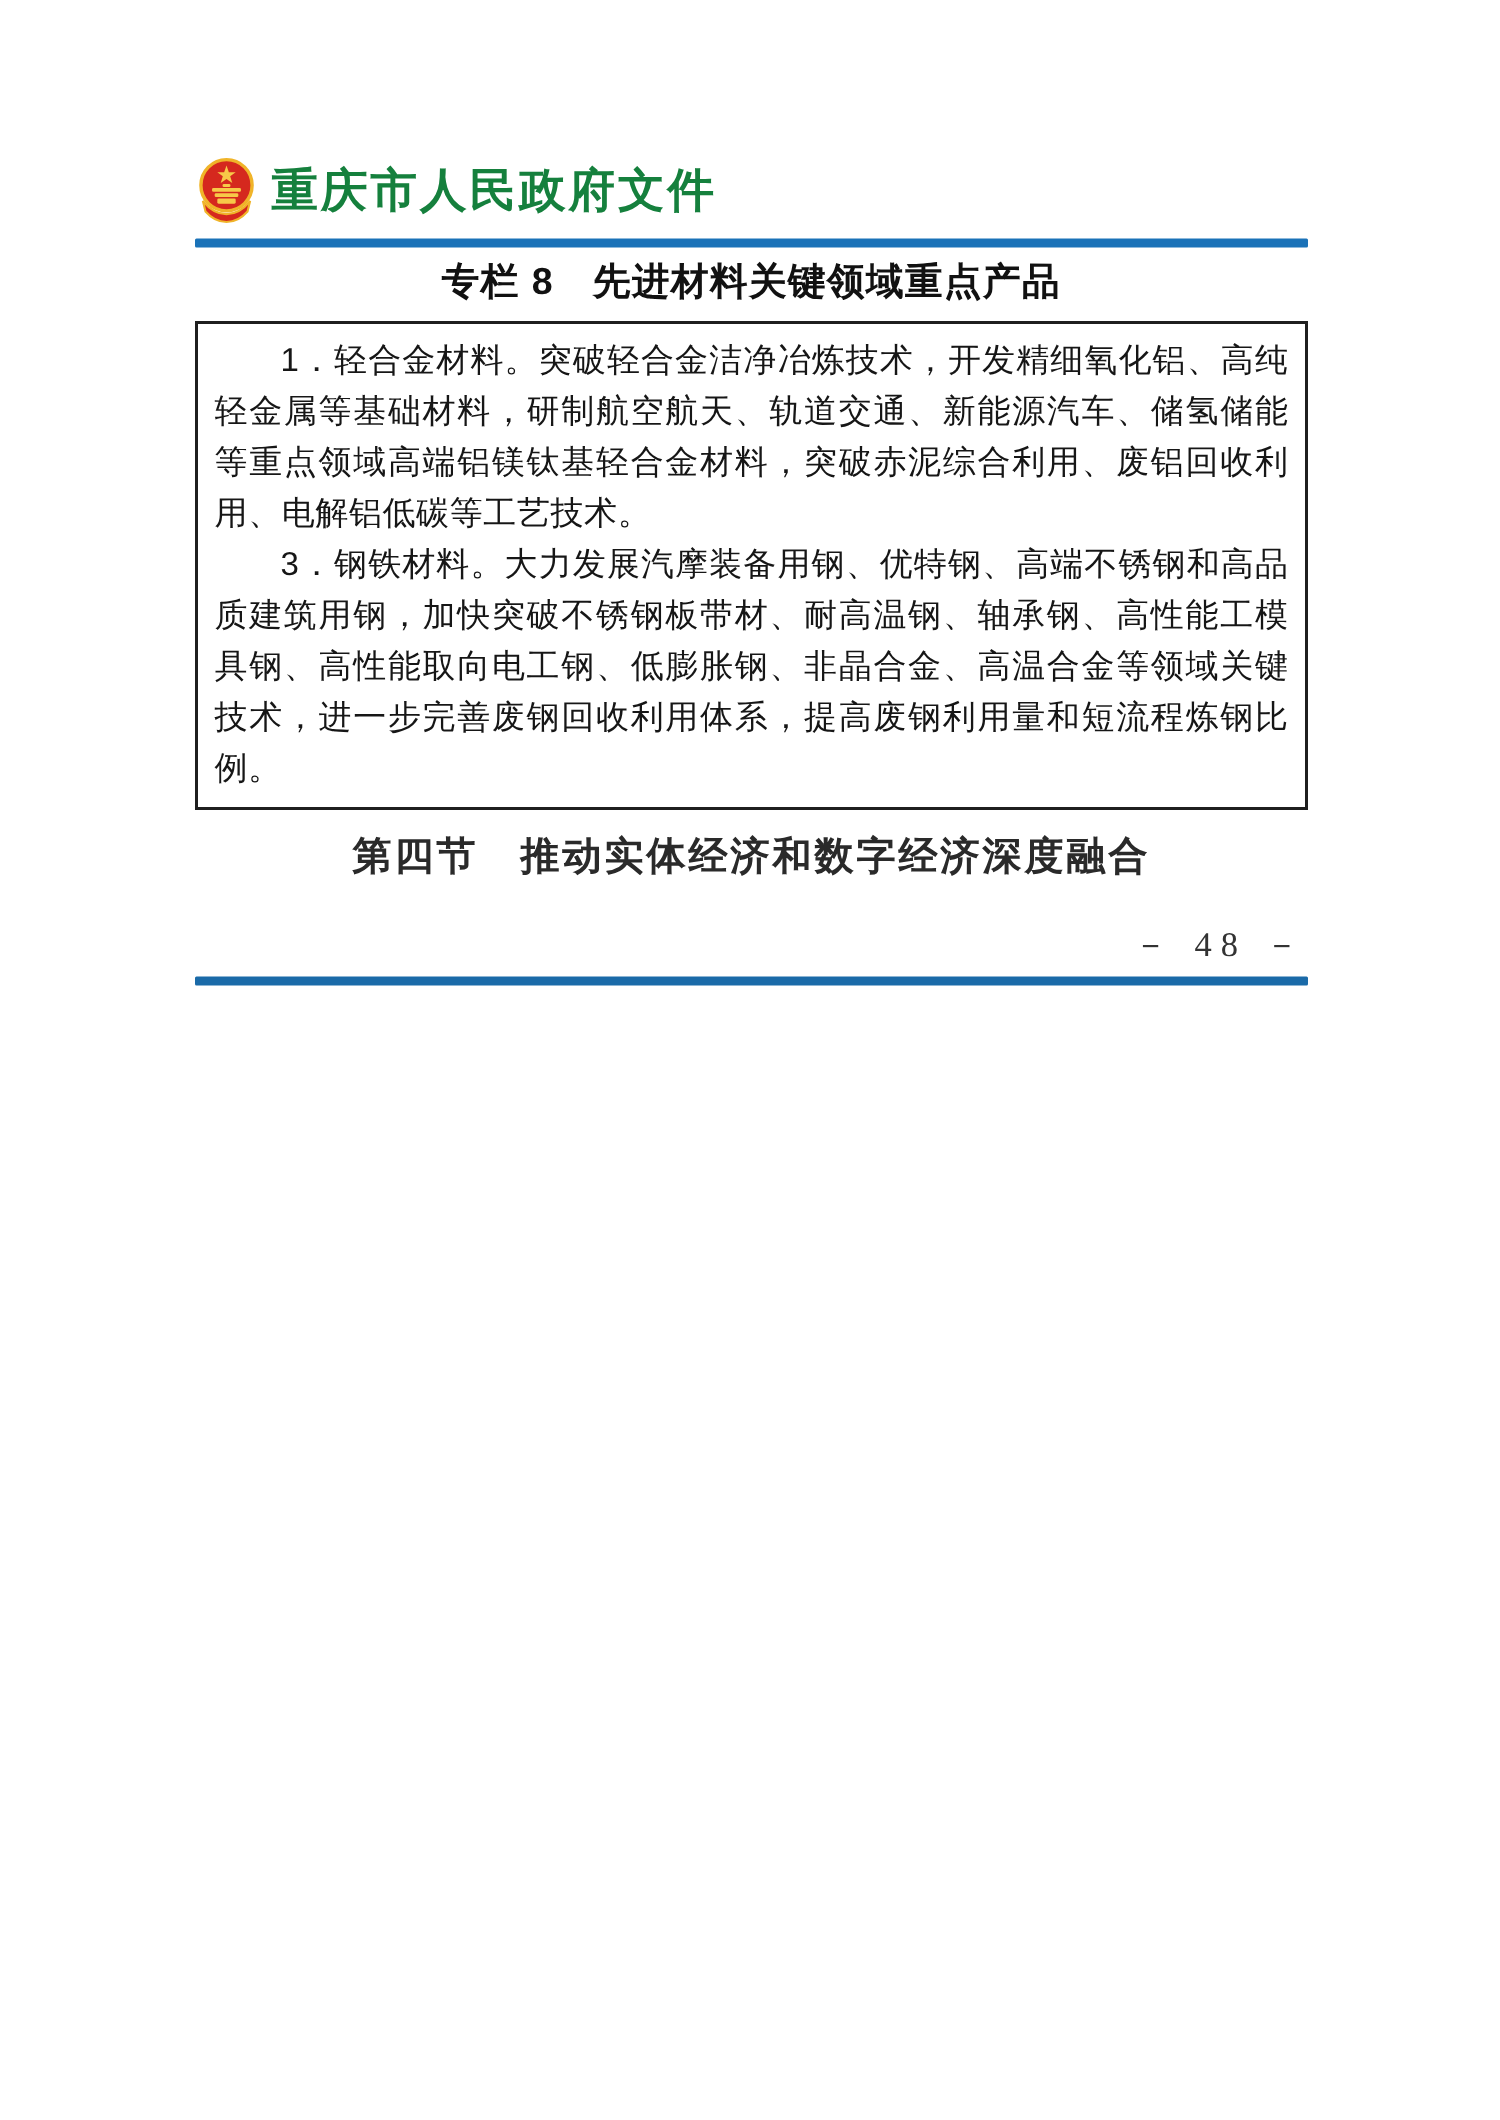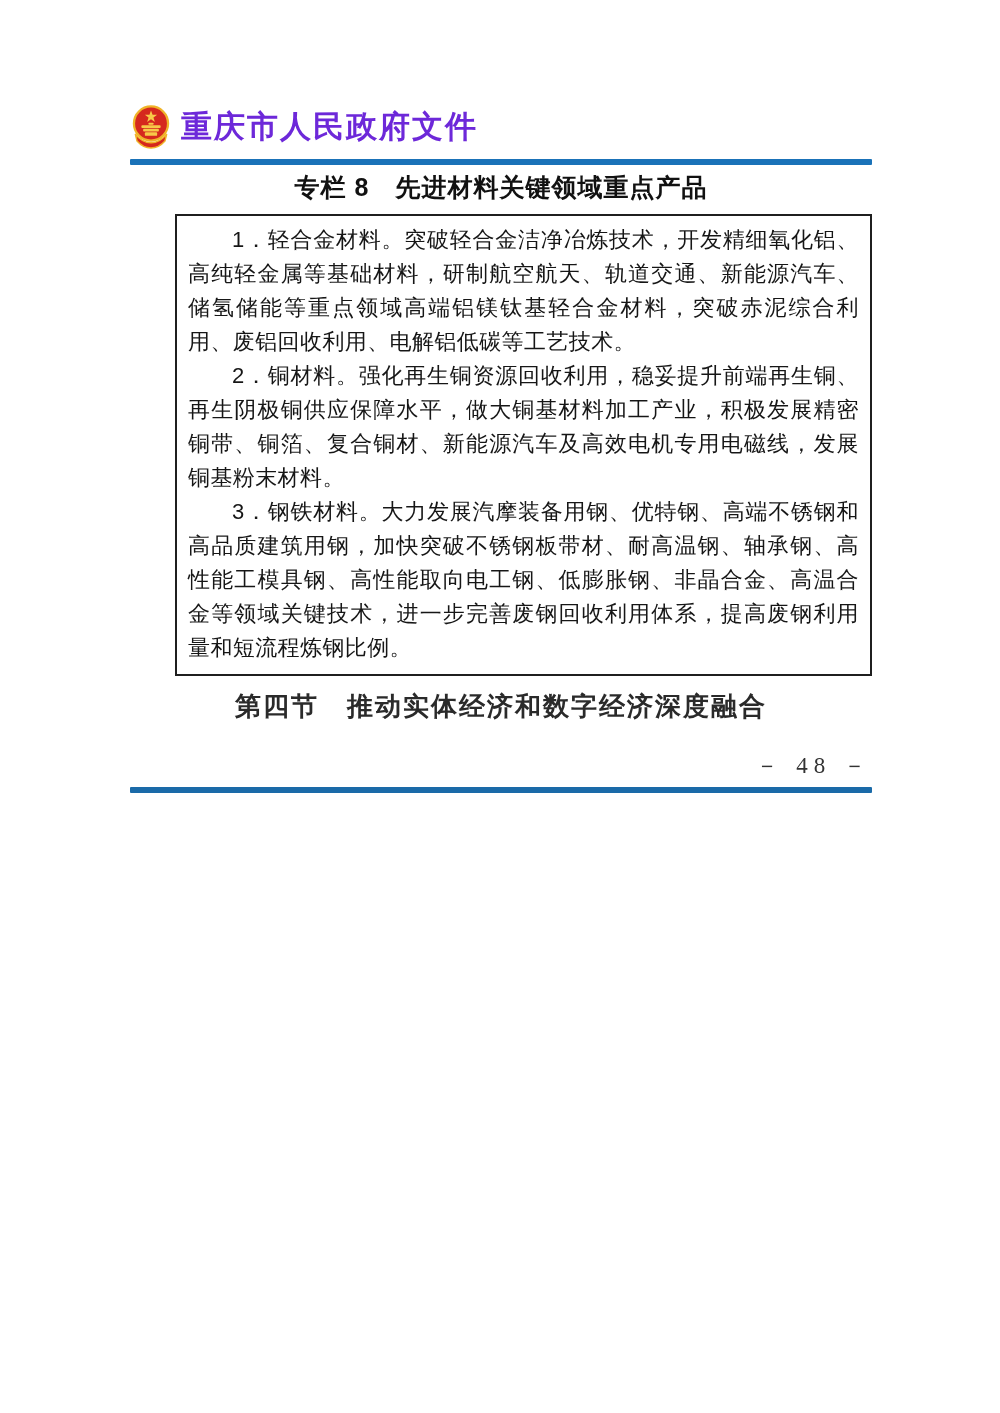--- a/index.html
+++ b/index.html
@@ -21,21 +21,21 @@
     width: 742px;
   }
 
   
   .doc-header { display: flex; align-items: center; gap: 9px; }
   .emblem { width: 42px; height: 46px; flex: 0 0 auto; }
   .doc-header-title {
     font-family: "Liberation Serif", "DejaVu Serif", serif;
     font-weight: bold;
     font-size: 31px;
-    color: #6d28d9;
+    color: #15803d;
     letter-spacing: 2px;
     white-space: nowrap;
   }
   .header-rule {
     margin-top: 9px;
     height: 6px;
     background: #1a72b8;
     border-radius: 1px;
   }
 
@@ -58,21 +58,20 @@
     font-size: 25px;
     letter-spacing: 1px;
     color: #111;
   }
 
   
   .column-box {
     margin-top: 10px;
     border: 2px solid #1f1f1f;
     padding: 7px 11px 9px 11px;
-    margin-left: 45px;
   }
   .column-box p {
     font-family: "Liberation Sans", "DejaVu Sans", sans-serif;
     font-size: 22px;
     line-height: 34px;
     text-indent: 2em;
     text-align: justify;
     color: #161616;
     letter-spacing: 0.4px;
   }
@@ -122,21 +121,20 @@
       <div class="doc-header-title">重庆市人民政府文件</div>
     </div>
 
     <div class="header-rule"></div>
 
 
     <div class="box-title">专栏 8　先进材料关键领域重点产品</div>
 
     <div class="column-box">
       <p>1．轻合金材料。突破轻合金洁净冶炼技术，开发精细氧化铝、高纯轻金属等基础材料，研制航空航天、轨道交通、新能源汽车、储氢储能等重点领域高端铝镁钛基轻合金材料，突破赤泥综合利用、废铝回收利用、电解铝低碳等工艺技术。</p>
-      <p>2．铜材料。强化再生铜资源回收利用，稳妥提升前端再生铜、再生阴极铜供应保障水平，做大铜基材料加工产业，积极发展精密铜带、铜箔、复合铜材、新能源汽车及高效电机专用电磁线，发展铜基粉末材料。</p>
       <p>3．钢铁材料。大力发展汽摩装备用钢、优特钢、高端不锈钢和高品质建筑用钢，加快突破不锈钢板带材、耐高温钢、轴承钢、高性能工模具钢、高性能取向电工钢、低膨胀钢、非晶合金、高温合金等领域关键技术，进一步完善废钢回收利用体系，提高废钢利用量和短流程炼钢比例。</p>
     </div>
 
     <div class="section-heading">第四节　推动实体经济和数字经济深度融合</div>
 
     <div class="page-number">－ 48 －</div>
 
     <div class="footer-rule"></div>
 
   </div>

